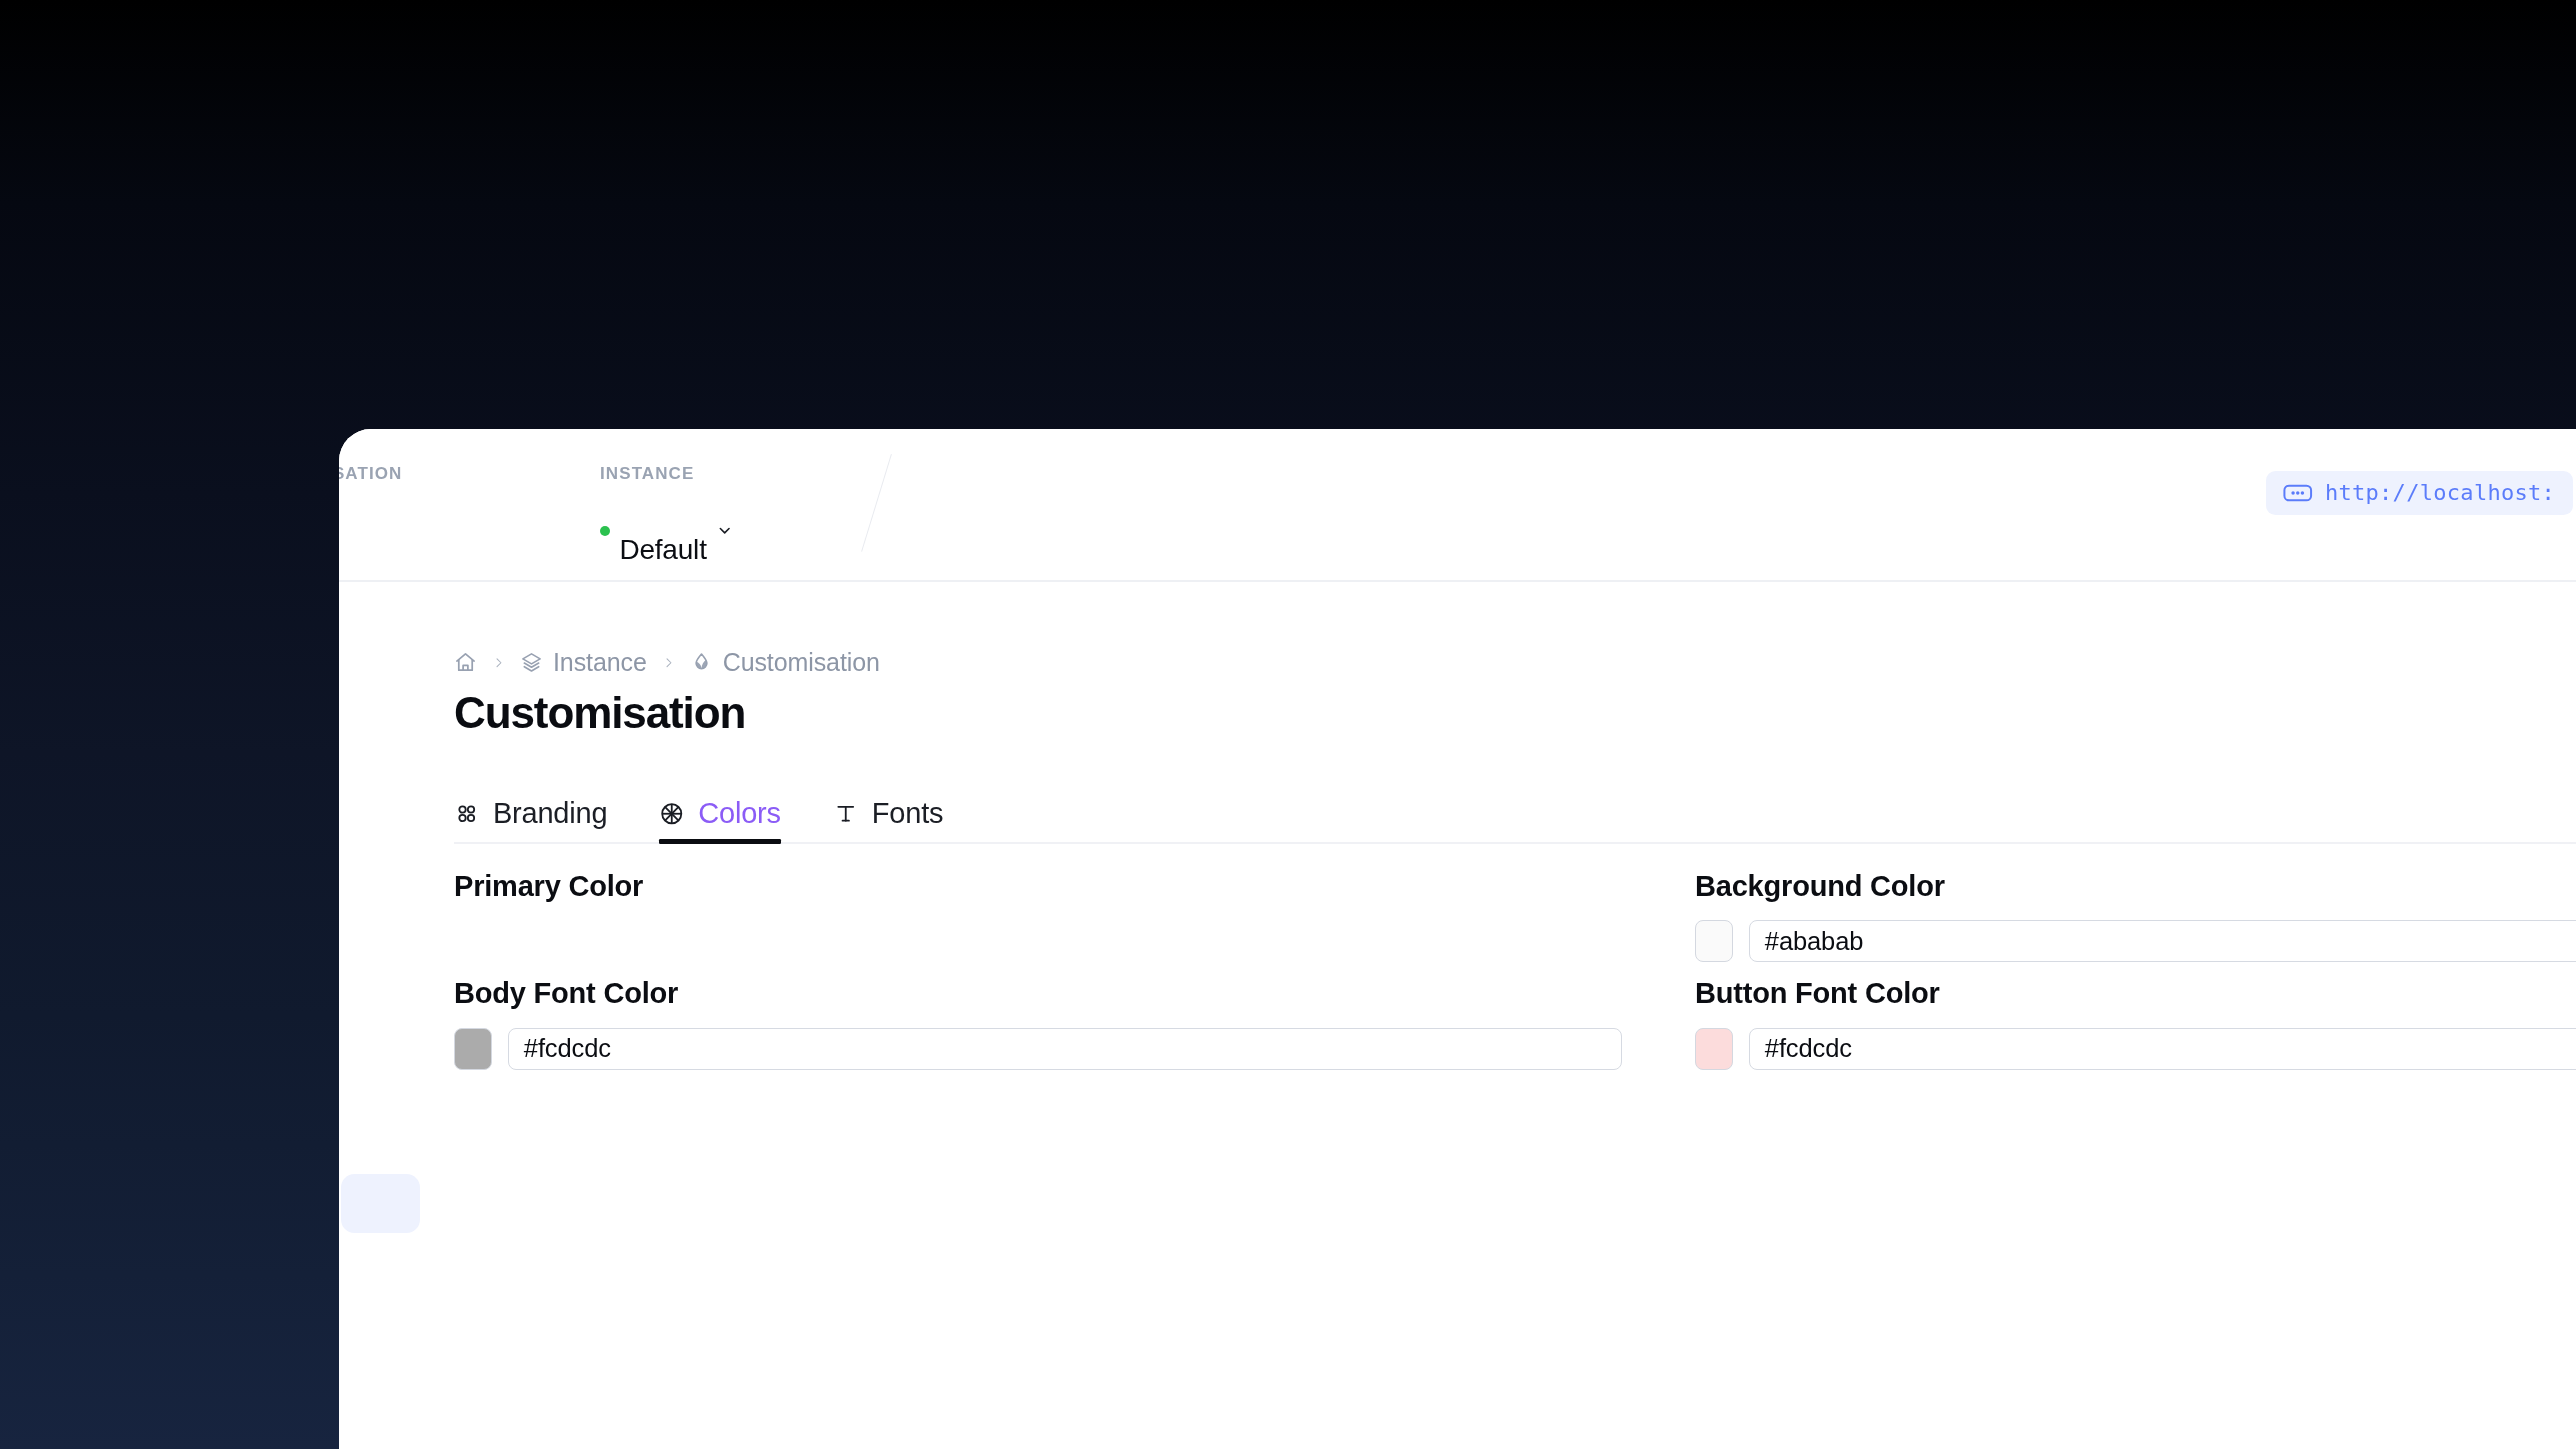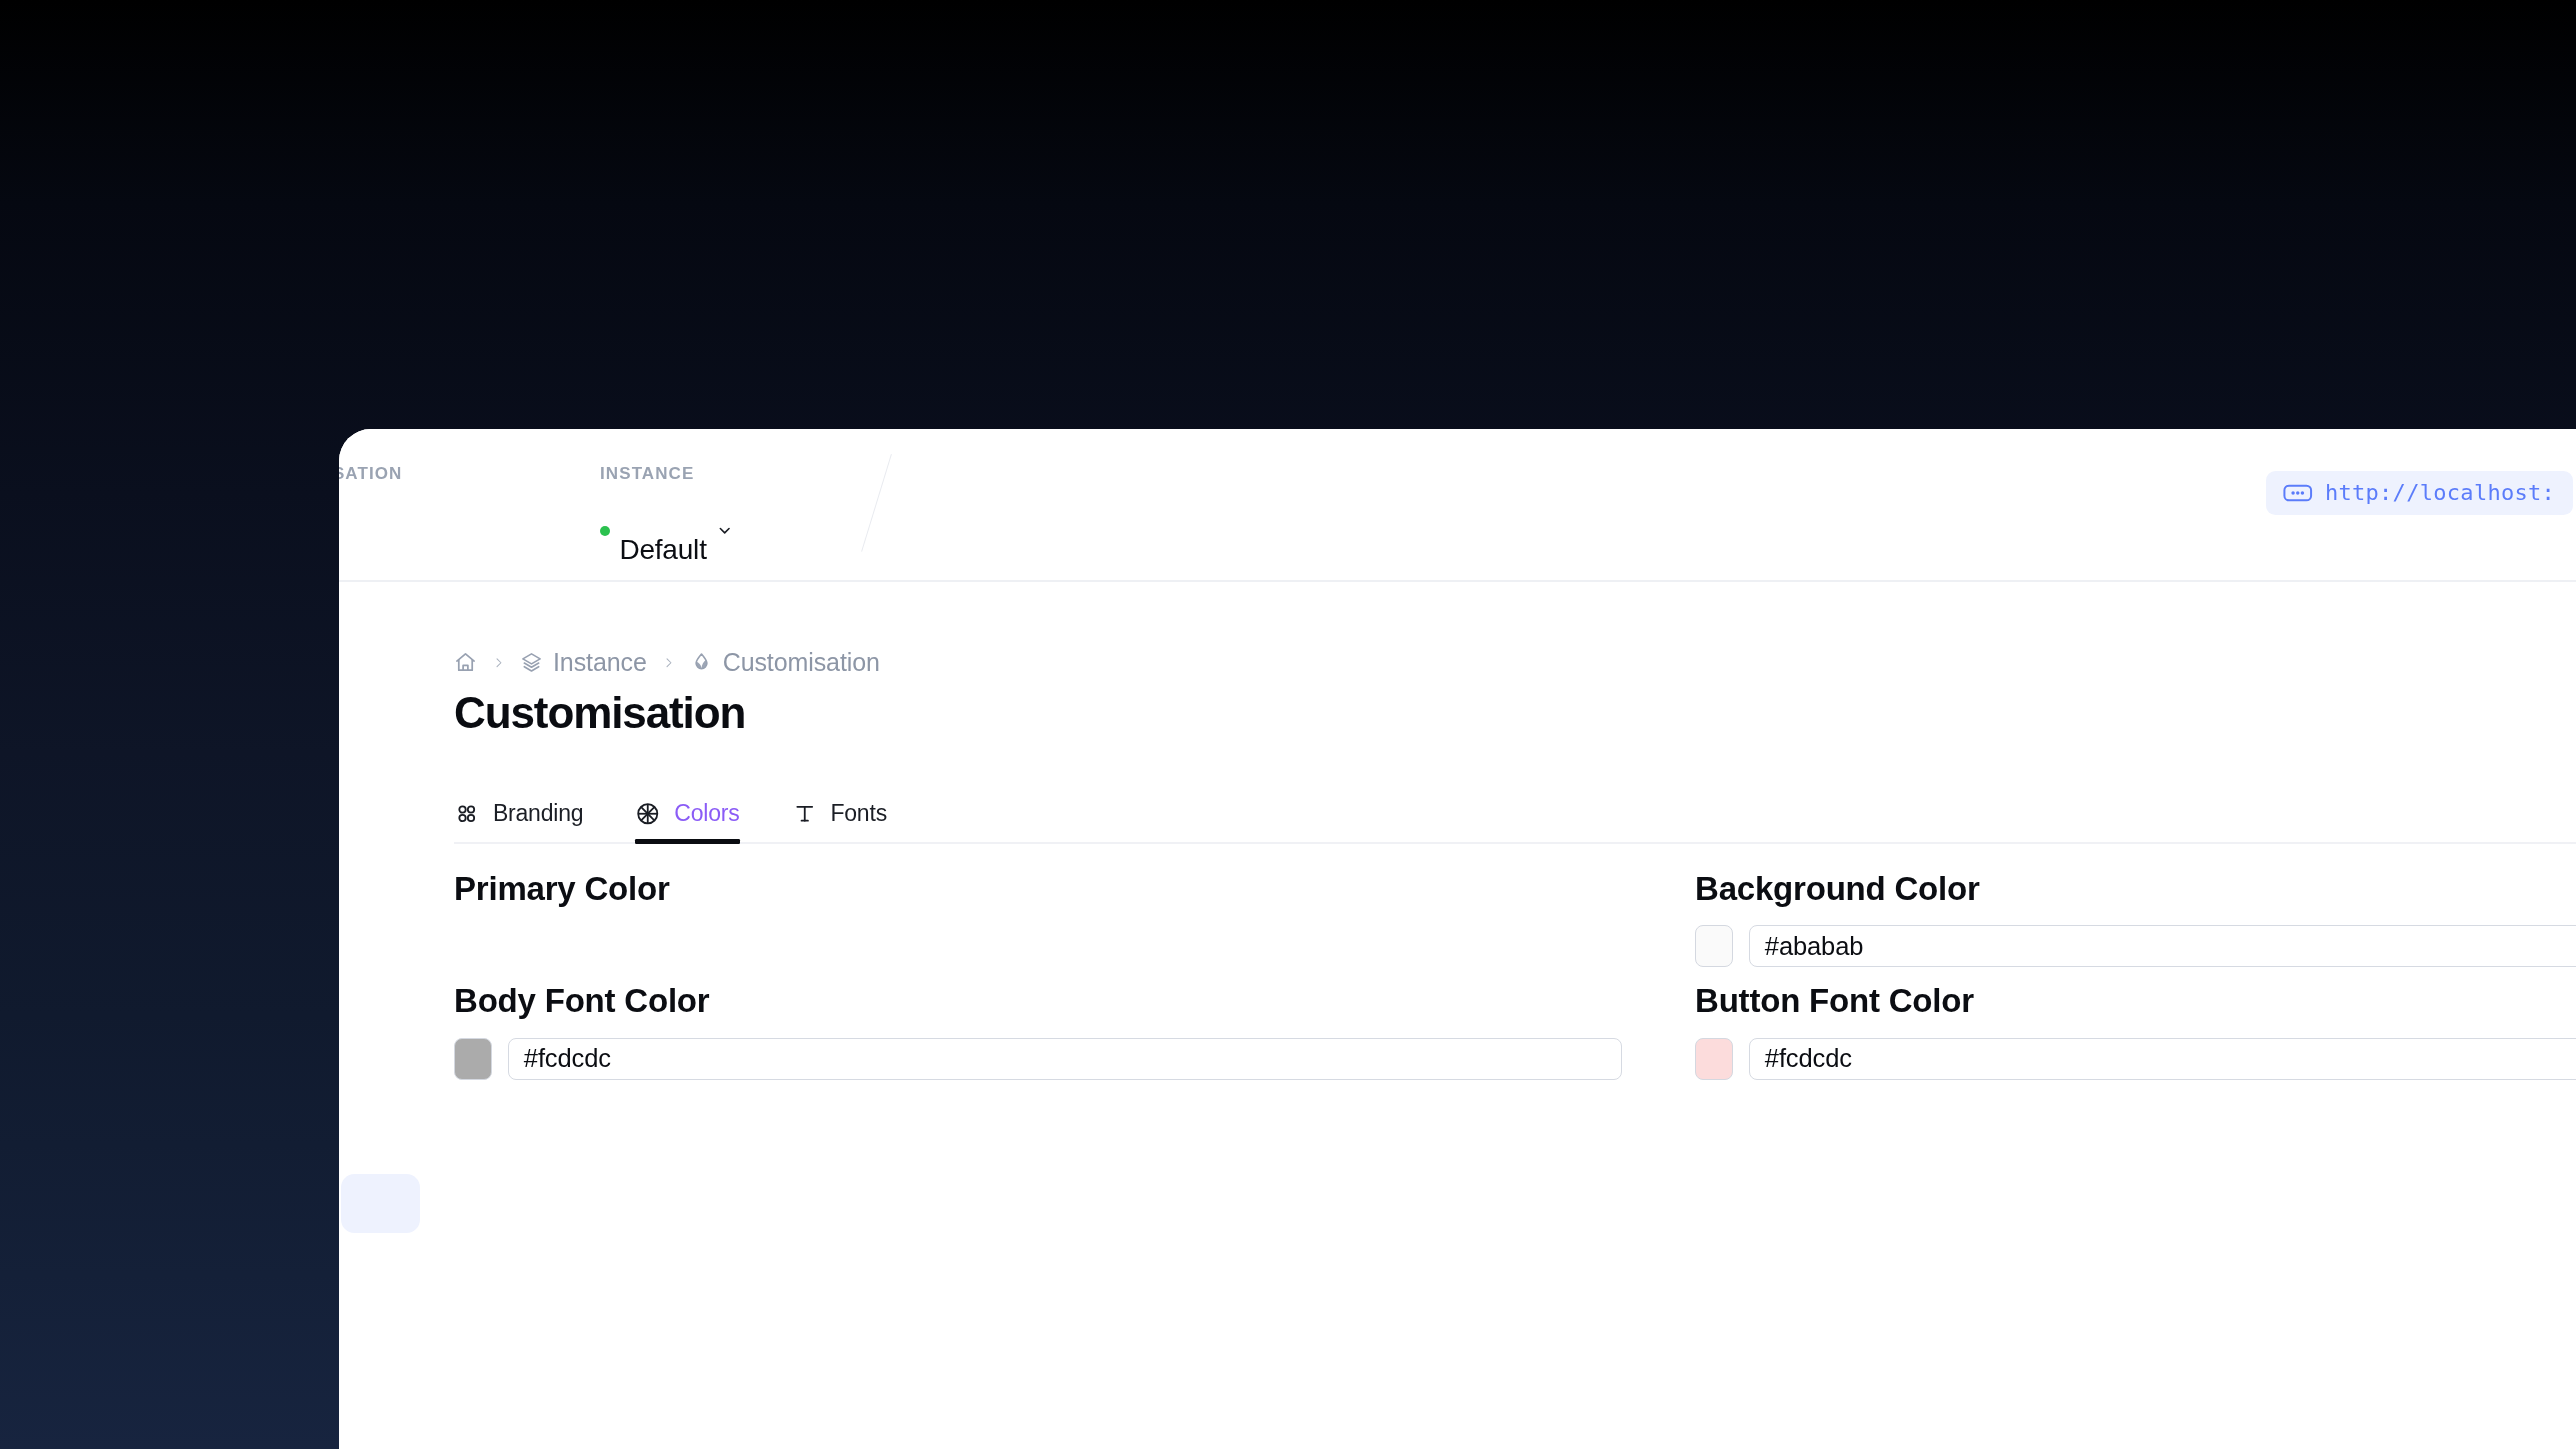--- a/index.html
+++ b/index.html
@@ -221,21 +221,21 @@
   }
   .tab:last-child { margin-right: 0; }
   .tab-ico {
     width: 25.5px;
     height: 25.5px;
     flex: 0 0 auto;
     color: #1a1d24;
   }
   .tab-ico svg { display: block; width: 100%; height: 100%; }
   .tab-label {
-    font-size: 23px;
+    font-size: 29px;
     color: #1b1e25;
     letter-spacing: -0.2px;
     white-space: nowrap;
   }
   .tab.active .tab-label { font-weight: 400; color: #8b5cf6; }
   .tab.active::after {
     content: "";
     position: absolute;
     left: 0;
     right: 20px;
@@ -252,21 +252,21 @@
     top: 288px;
     right: 0;
     display: grid;
     grid-template-columns: 1241px 1241px;
     grid-row-gap: 0px;
   }
   .field {
     padding-bottom: 14.8px;
   }
   .field-label {
-    font-size: 33px;
+    font-size: 29px;
     font-weight: 700;
     color: #0b0d12;
     letter-spacing: -0.2px;
     margin-bottom: 17.4px;
     white-space: nowrap;
   }
   .field-row {
     display: flex;
     align-items: stretch;
     gap: 16px;

